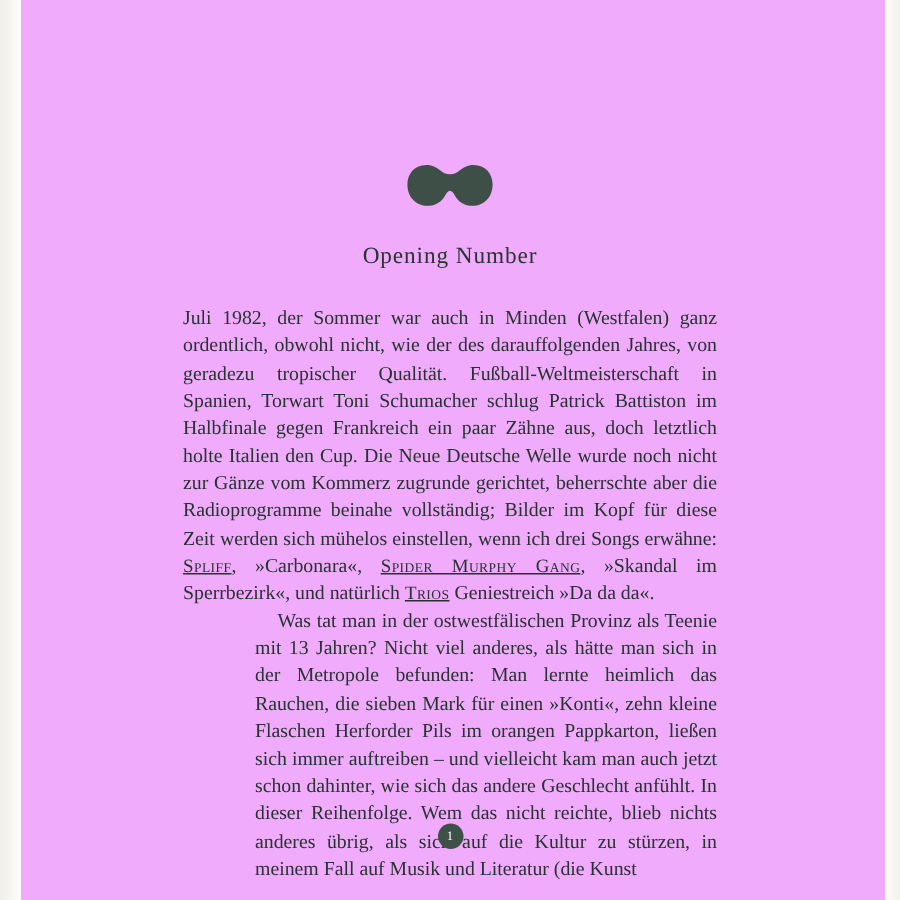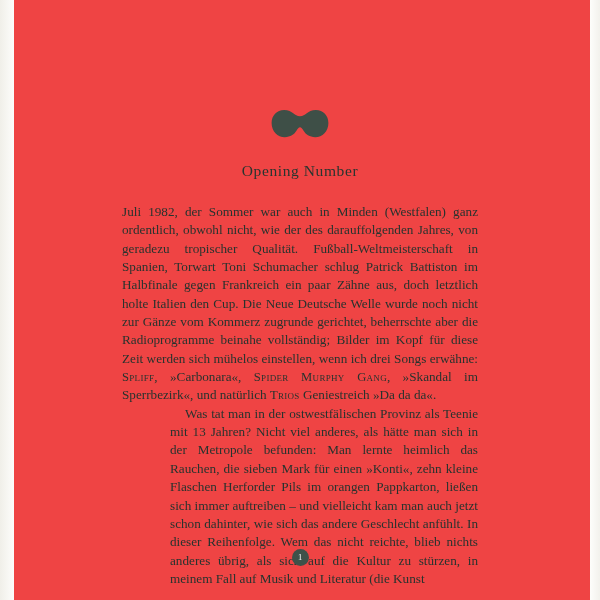--- a/index.html
+++ b/index.html
@@ -12,21 +12,21 @@
     background: #ffffff;
     font-family: "Liberation Serif", serif;
     color: #23312c;
     overflow: hidden;
   }
   .page {
     position: relative;
     width: 600px;
     height: 600px;
     box-sizing: border-box;
-    background: #ef4444;
+    background: #f0abfc;
   }
   .page-inner {
     position: absolute;
     left: 122px;
     top: 0;
     width: 356px;
     height: 600px;
   }
   .ornament {
     margin: 0;
@@ -60,20 +60,21 @@
     margin: 0;
   }
   .body-text p + p {
     text-indent: 15px;
     margin-left: 48px;
   }
   .sc {
     font-variant: small-caps;
     font-size: 12.6px;
     letter-spacing: 0.3px;
+    text-decoration: underline;
   }
   .folio {
     position: absolute;
     left: 0;
     right: 0;
     top: 549px;
     text-align: center;
     line-height: 0;
   }
   .folio-circle {

